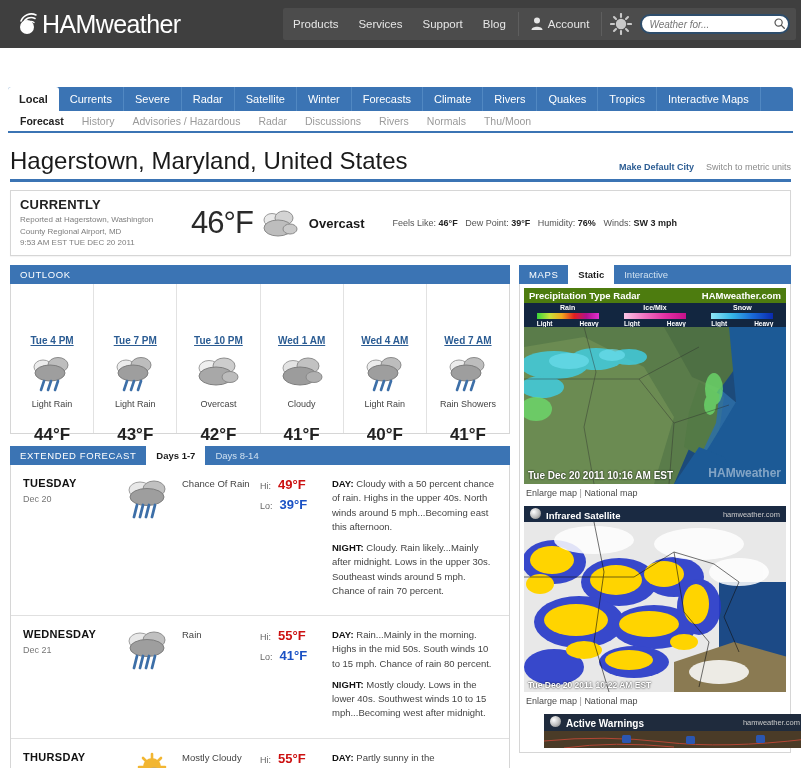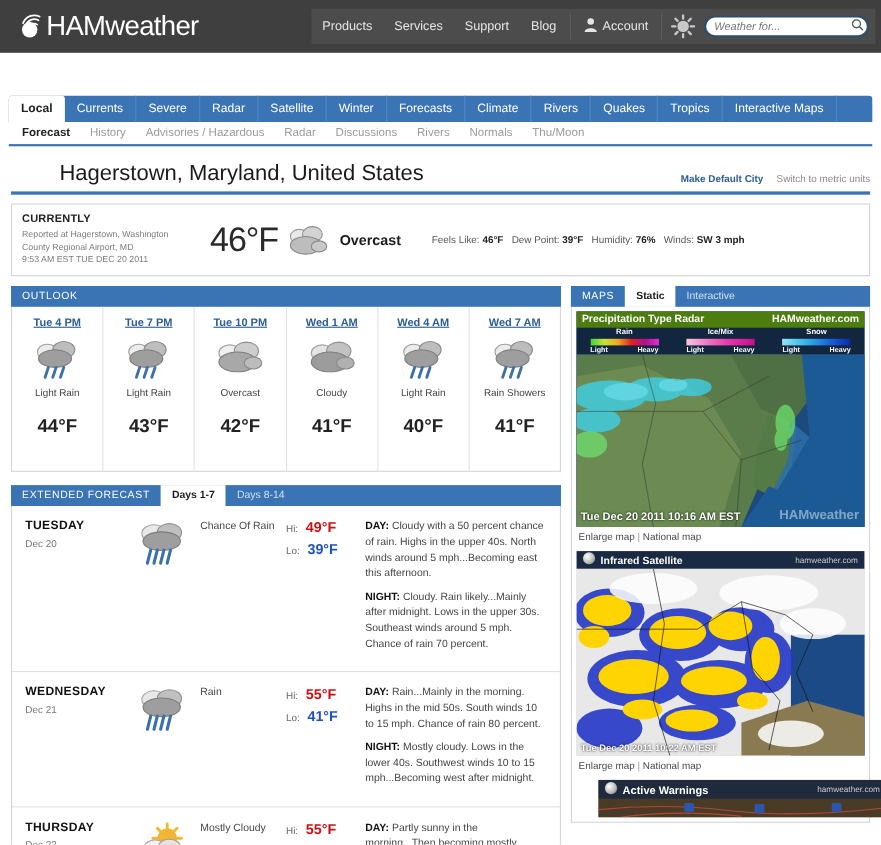--- a/index.html
+++ b/index.html
@@ -83,36 +83,36 @@
   }
   .subnav .sub:first-child { padding-left: 0; }
   .subnav .sub.active { color: #222; font-weight: bold; }
 
   
   .title-row {
     margin: 14px 10px 0 10px;
     display:flex; align-items:flex-end; justify-content:space-between;
     padding-bottom: 4px; border-bottom: 3px solid #3b74b4;
   }
-  .page-title { font-size: 20px; color: #1a1a1a; font-weight: 400; margin-left: 44px; }
+  .page-title { font-size: 24px; color: #1a1a1a; font-weight: 400; }
   .title-links { display:flex; gap:12px; padding-bottom:3px; }
   .title-links a { font-size:9px; text-decoration:none; }
   .lnk-default { color:#2b5c93; font-weight:bold; }
   .lnk-metric { color:#8a8a8a; }
 
   
   .currently {
     margin: 8px 10px 0 10px;
     border: 1px solid #d6d6d6;
     background:#fff; height: 66px;
     display:flex; align-items:center;
     box-shadow: 0 1px 1px rgba(0,0,0,.04);
   }
   .cur-left { width: 180px; padding-left: 9px; }
-  .cur-label { font-size: 10px; font-weight: bold; color:#222; letter-spacing:.2px; }
+  .cur-label { font-size: 13px; font-weight: bold; color:#222; letter-spacing:.2px; }
   .cur-sub { font-size: 8px; color: #7d7d7d; line-height: 1.45; margin-top: 2px; }
   .cur-temp { font-size: 31px; color:#2a2a2a; font-weight:400; letter-spacing:-1px; }
   .cur-icon { width: 40px; height: 32px; margin: 0 6px; position:relative; }
   .cur-cond { font-size: 13px; font-weight: bold; color:#1a1a1a; margin-left:4px; }
   .cur-stats { margin-left: 28px; font-size: 9px; color:#555; line-height: 1.8; }
   .cur-stats b { color:#222; }
 
   
   .cols { display:flex; margin: 9px 10px 0 10px; gap: 9px; }
   .col-left { width: 500px; }
@@ -142,21 +142,21 @@
     display:flex; background:#fff; height: 150px;
   }
   .ocell {
     flex:1; border-right:1px solid #e2e2e2;
     display:flex; flex-direction:column; align-items:center;
     padding-top: 9px;
   }
   .ocell:last-child { border-right:none; }
   .ocell .otime {
     font-size:10px; font-weight:bold; color:#2b5c93;
-    text-decoration: underline; cursor:pointer;
+    text-decoration: underline; cursor:pointer;margin-top:42px;
   }
   .ocell .oicon { width:48px; height:42px; margin:8px 0 3px 0; position:relative; }
   .ocell .ocond { font-size:9px; color:#444; }
   .ocell .otemp { font-size:17px; font-weight:bold; color:#222; margin-top:16px; }
 
   
   .ext-wrap { margin-top: 12px; }
   .ext-body { border:1px solid #d6d6d6; border-top:none; background:#fff; }
   .frow { display:flex; padding: 12px 0 10px 0; border-bottom:1px solid #e0e0e0; }
   .frow:last-child { border-bottom:none; }

